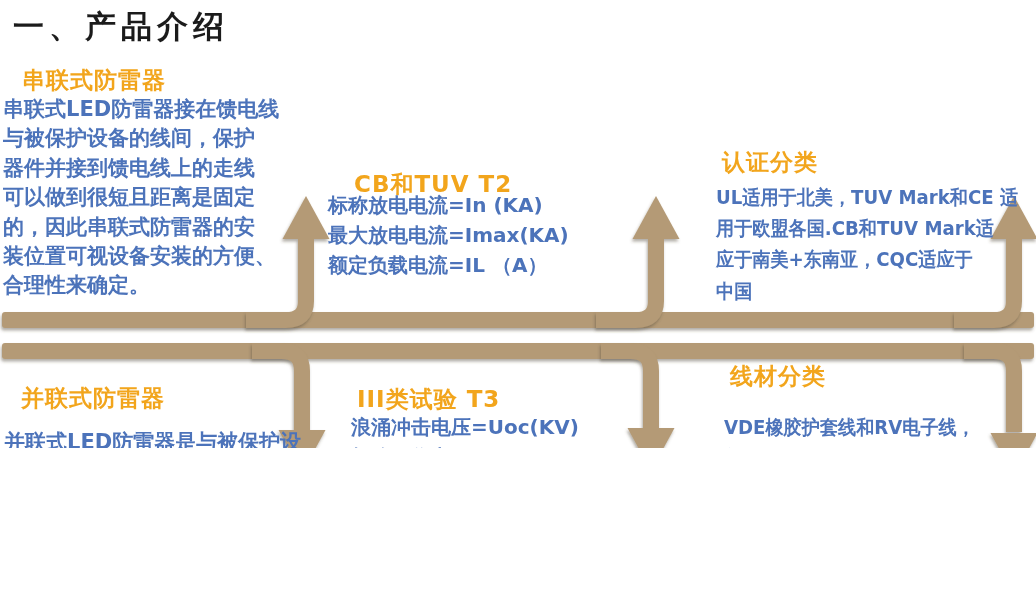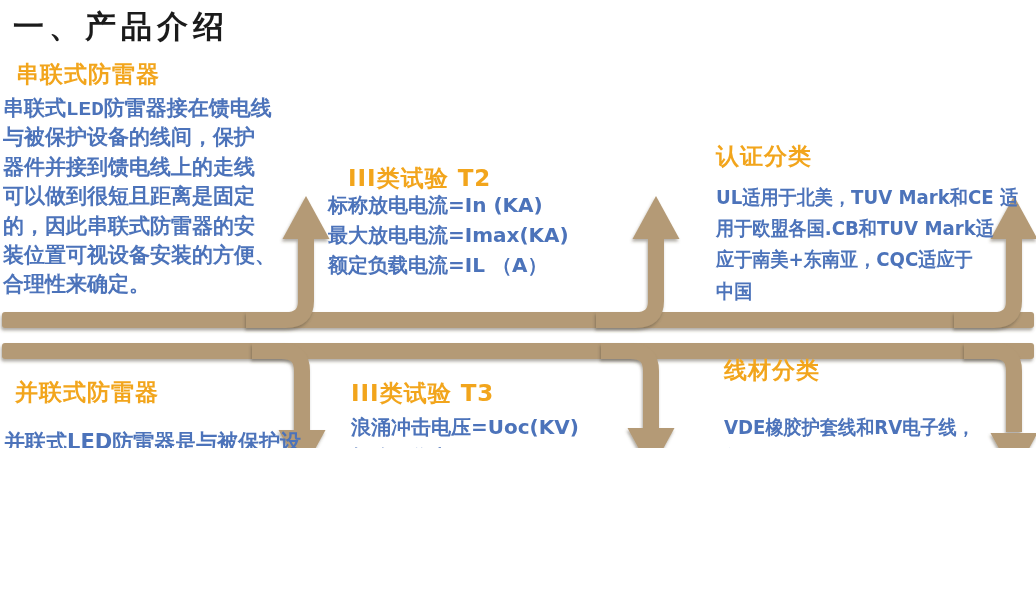--- a/index.html
+++ b/index.html
@@ -16,33 +16,33 @@
     font-size:31px;font-weight:bold;
     letter-spacing:5px;
     color:var(--c-title,#1b1b1b);
     white-space:pre;
   }
   .diagram{position:absolute;left:0;top:0;}
   .band-shape{fill:var(--c-band,#b49a76);}
   .elbow{stroke:var(--c-band,#b49a76);stroke-width:16;fill:none;}
   .head{fill:var(--c-band,#b49a76);}
   .sec-heading{
-    position:absolute;margin:0;
+    position:absolute;margin:6px;
     font-size:23px;font-weight:bold;
     letter-spacing:1px;
     color:var(--c-heading,#f2a51c);
     white-space:pre;
   }
   .sec-body{
     position:absolute;margin:0;
     font-weight:bold;
     color:var(--c-body,#4c73ba);
     white-space:pre;
   }
-  .body-left-top   {left:3px;  top:95px;  font-size:21px;  line-height:29.4px;font-family:Liberation Mono, monospace;}
+  .body-left-top   {left:3px;  top:95px;  font-size:21px;  line-height:29.4px;}
   .body-mid-top    {left:328px;top:190px; font-size:20px;  line-height:30px;}
   .body-right-top  {left:716px;top:182px; font-size:19.5px;line-height:31.2px;transform:scaleX(.93);transform-origin:left top;}
   .body-left-bot   {left:4px;  top:427px; font-size:21px;  line-height:31px;}
   .body-mid-bot    {left:351px;top:412px; font-size:20px;  line-height:30.2px;}
   .body-right-bot  {left:724px;top:412px; font-size:19.5px;line-height:31.4px;transform:scaleX(.93);transform-origin:left top;}
   .h-serial  {left:16px; top:59px;}
   .h-t2      {left:348px;top:163px;}
   .h-cert    {left:716px;top:141px;font-family:Liberation Serif, serif;}
   .h-parallel{left:15px; top:377px;}
   .h-t3      {left:351px;top:378px;}
@@ -100,21 +100,21 @@
     <p class="sec-body body-left-top">串联式LED防雷器接在馈电线
 与被保护设备的线间，保护
 器件并接到馈电线上的走线
 可以做到很短且距离是固定
 的，因此串联式防雷器的安
 装位置可视设备安装的方便、
 合理性来确定。</p>
   </div>
 
   <div>
-    <h2 class="sec-heading h-t2">III类试验 T2</h2>
+    <h2 class="sec-heading h-t2">CB和TUV T2</h2>
     <p class="sec-body body-mid-top">标称放电电流=In (KA)
 最大放电电流=Imax(KA)
 额定负载电流=IL （A）</p>
   </div>
 
   <div>
     <h2 class="sec-heading h-cert">认证分类</h2>
     <p class="sec-body body-right-top">UL适用于北美，TUV Mark和CE 适
 用于欧盟各国.CB和TUV Mark适
 应于南美+东南亚，CQC适应于

